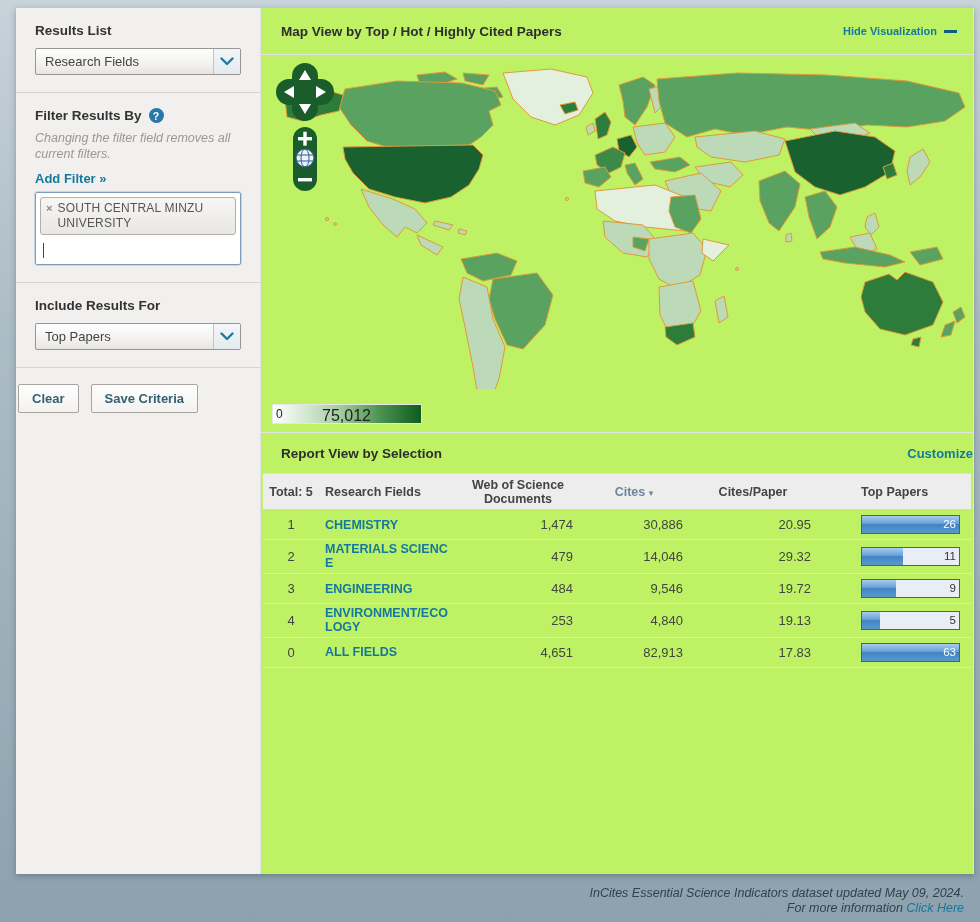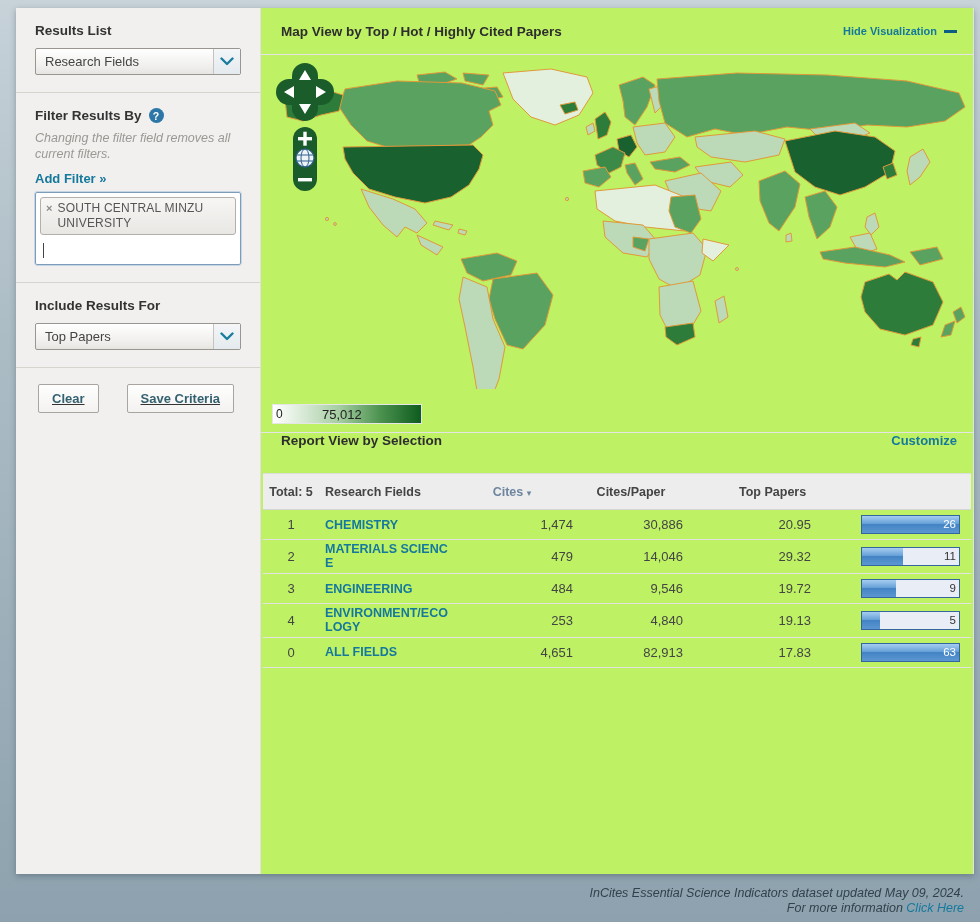--- a/index.html
+++ b/index.html
@@ -46,21 +46,21 @@
   .filter-tag {
     background:linear-gradient(180deg,#f7f6f4,#e9e7e4);
     border:1px solid #b3b0ab; border-radius:3px;
     padding:3px 7px 4px 5px; display:flex; gap:5px; font-size:12px; color:#555;
     line-height:1.2;
   }
   .tag-x { color:#8a8a8a; font-weight:bold; cursor:pointer; font-size:11px; padding-top:1px; }
   .tag-label { font-size:12px; letter-spacing:.2px; }
   .caret-line { width:1px; height:15px; background:#444; margin:8px 0 0 3px; animation:blink 1s steps(1) infinite; }
   @keyframes blink { 50% { opacity:0; } }
-  .btn-row { display:flex; gap:28px; padding:16px 22px;text-decoration:underline; }
+  .btn-row { display:flex; gap:12px; padding:16px 2px; }
   .btn {
     background:linear-gradient(180deg,#fefefe,#f3f2f0);
     border:1px solid #a8a5a1; border-radius:2px; color:#33616f; font-weight:bold;
     font-size:13px; padding:6px 13px; cursor:pointer; font-family:inherit;
   }
   
   .main { flex:1; display:flex; flex-direction:column; background:#bef264; min-width:0; border-right:1px solid #dde3e7; }
   .panel-header {
     height:47px; display:flex; align-items:center; justify-content:space-between;
     padding:0 16px 0 20px; border-bottom:1px solid #e4e4e4; flex:none;
@@ -69,24 +69,24 @@
   .hide-link { font-size:11px; display:flex; align-items:center; gap:7px; }
   .minus-glyph { display:inline-block; width:13px; height:3px; background:#0c5e83; }
   .map-area { position:relative; height:378px; border-bottom:1px solid #e4e4e4; flex:none; overflow:hidden; }
   .world-svg { position:absolute; left:6px; top:4px; }
   .map-controls { position:absolute; left:14px; top:6px; }
   .legend { position:absolute; left:11px; top:349px; width:150px; height:20px;
     background:linear-gradient(90deg,#ffffff 0%,#e9f3e8 12%,#a5cda1 45%,#4d9350 72%,#0e5c1f 100%);
     border:1px solid #e6e6e6;
   }
   .legend-min { position:absolute; left:3px; top:2px; font-size:12px; color:#222; }
-  .legend-max { position:absolute; left:49px; top:2px; font-size:13px; color:#222; }
+  .legend-max { position:absolute; left:49px; top:2px; font-size:16px; color:#222; }
   .report-header {
-    height:40px; display:flex; justify-content:space-between;
-    padding:0 16px 0 20px; flex:none;
+    height:40px; display:flex; align-items:center; justify-content:space-between;
+    padding:0 0 0 20px; flex:none;
   }
   
   .table { padding:0 2px; }
   .thead, .trow { display:flex; align-items:center; }
   .thead {
     background:#ededed; border-top:1px solid #dcdcdc; border-bottom:1px solid #d4d4d4;
     min-height:37px; font-weight:bold; color:#444; font-size:12.5px;
   }
   .trow { min-height:30px; border-bottom:1px solid #e3e3e3; font-size:13px; }
   .c { padding:2px 6px; }
@@ -327,20 +327,21 @@
 
     <div class="report-header">
       <span class="panel-title">Report View by Selection</span>
       <a class="teal-link">Customize</a>
     </div>
 
     <div class="table">
       <div class="thead">
         <div class="c col-rank">Total: 5</div>
         <div class="c col-field">Research Fields</div>
+        <div class="c col-docs">Web of Science Documents</div>
         <div class="c col-cites sort-col">
           <span>Cites</span>
           <span class="sort-arrow">▾</span>
         </div>
         <div class="c col-cpp">Cites/Paper</div>
         <div class="c col-top">Top Papers</div>
       </div>
 
       <div class="trow">
         <div class="c col-rank num">1</div>

